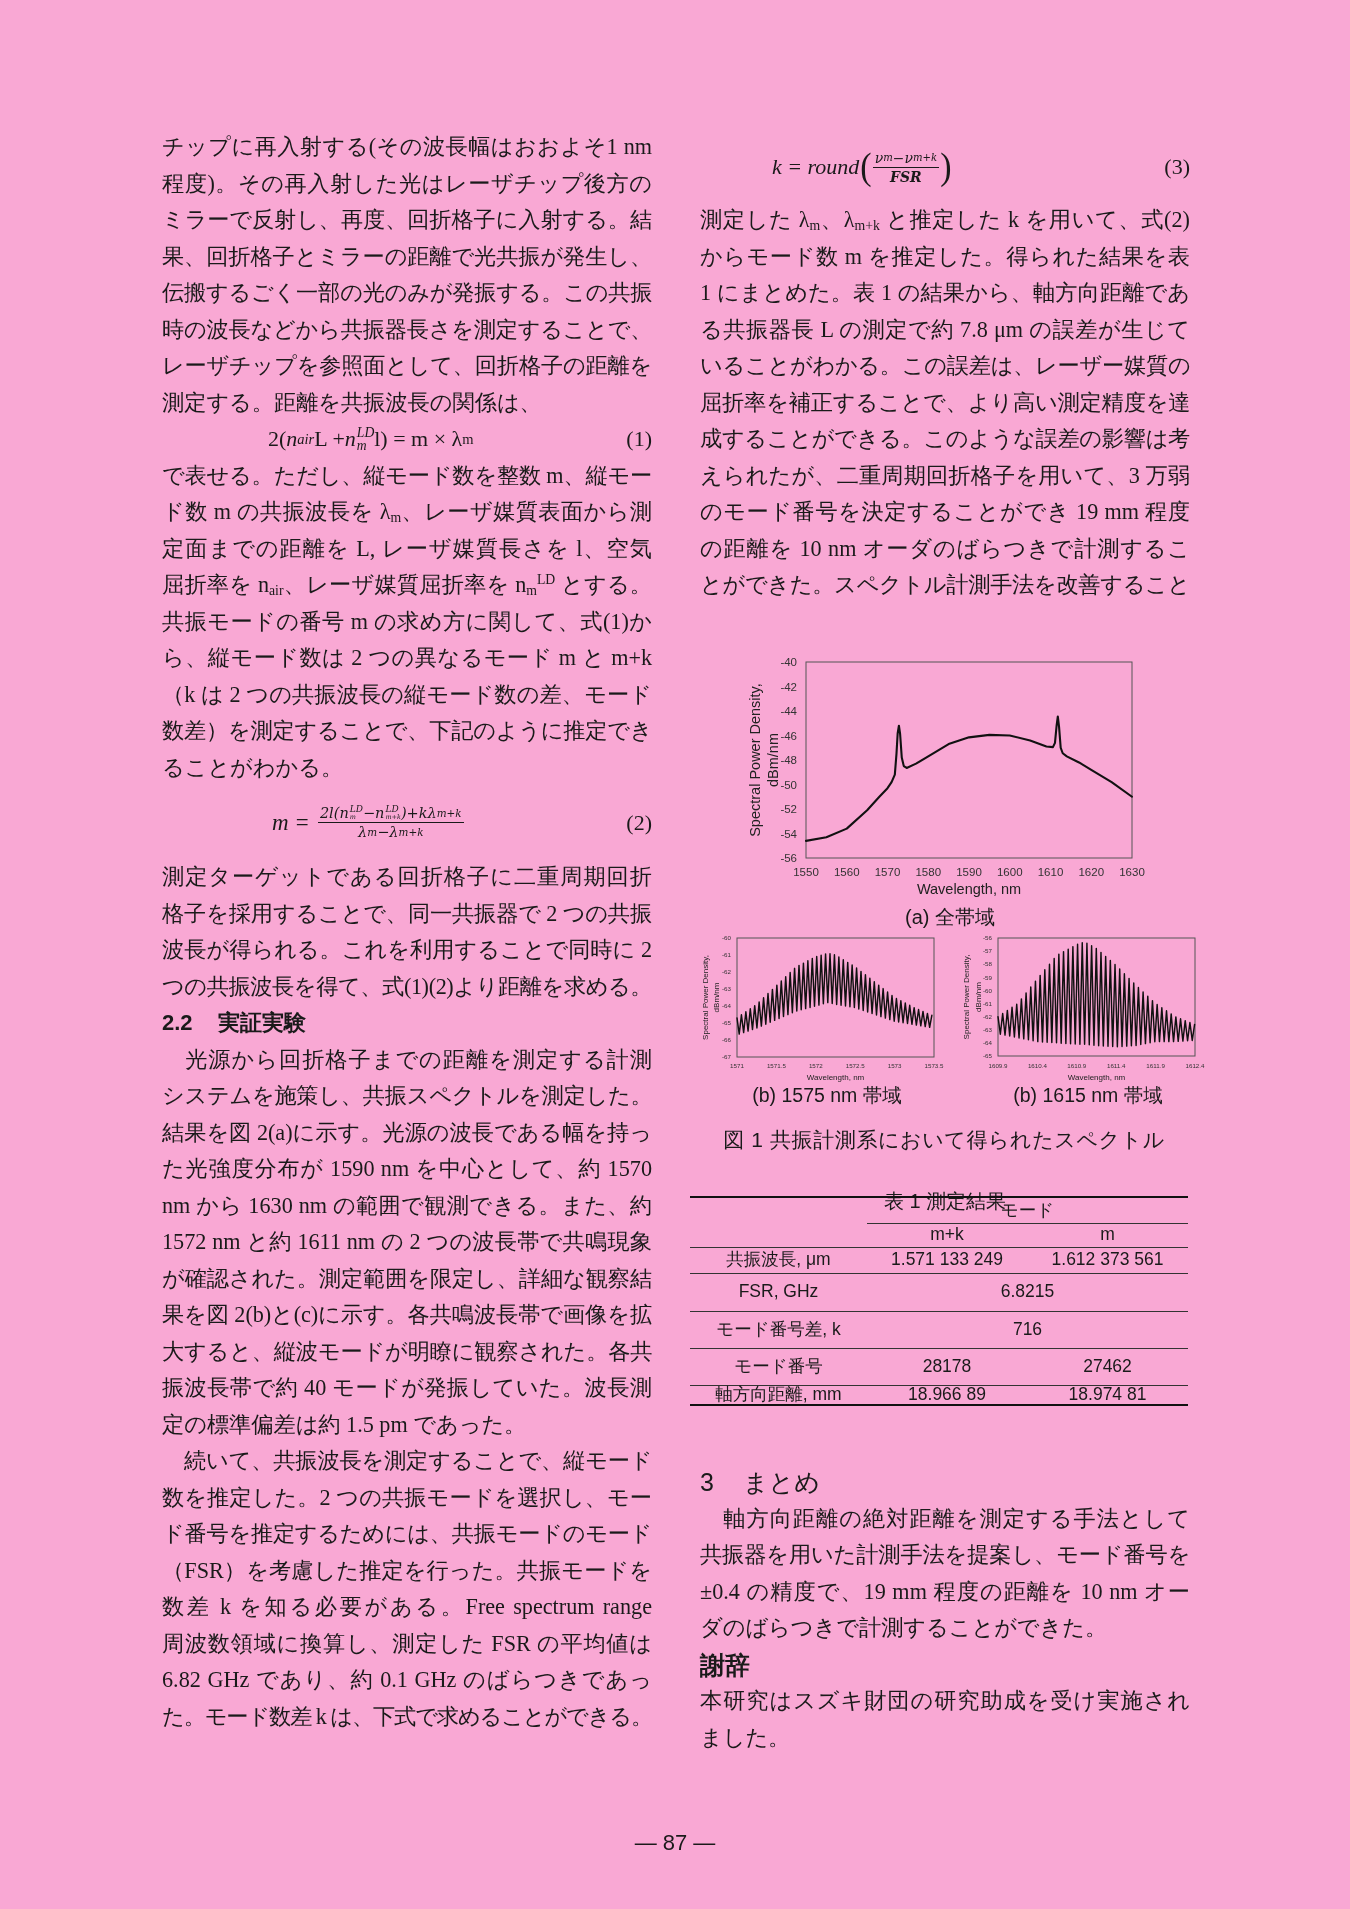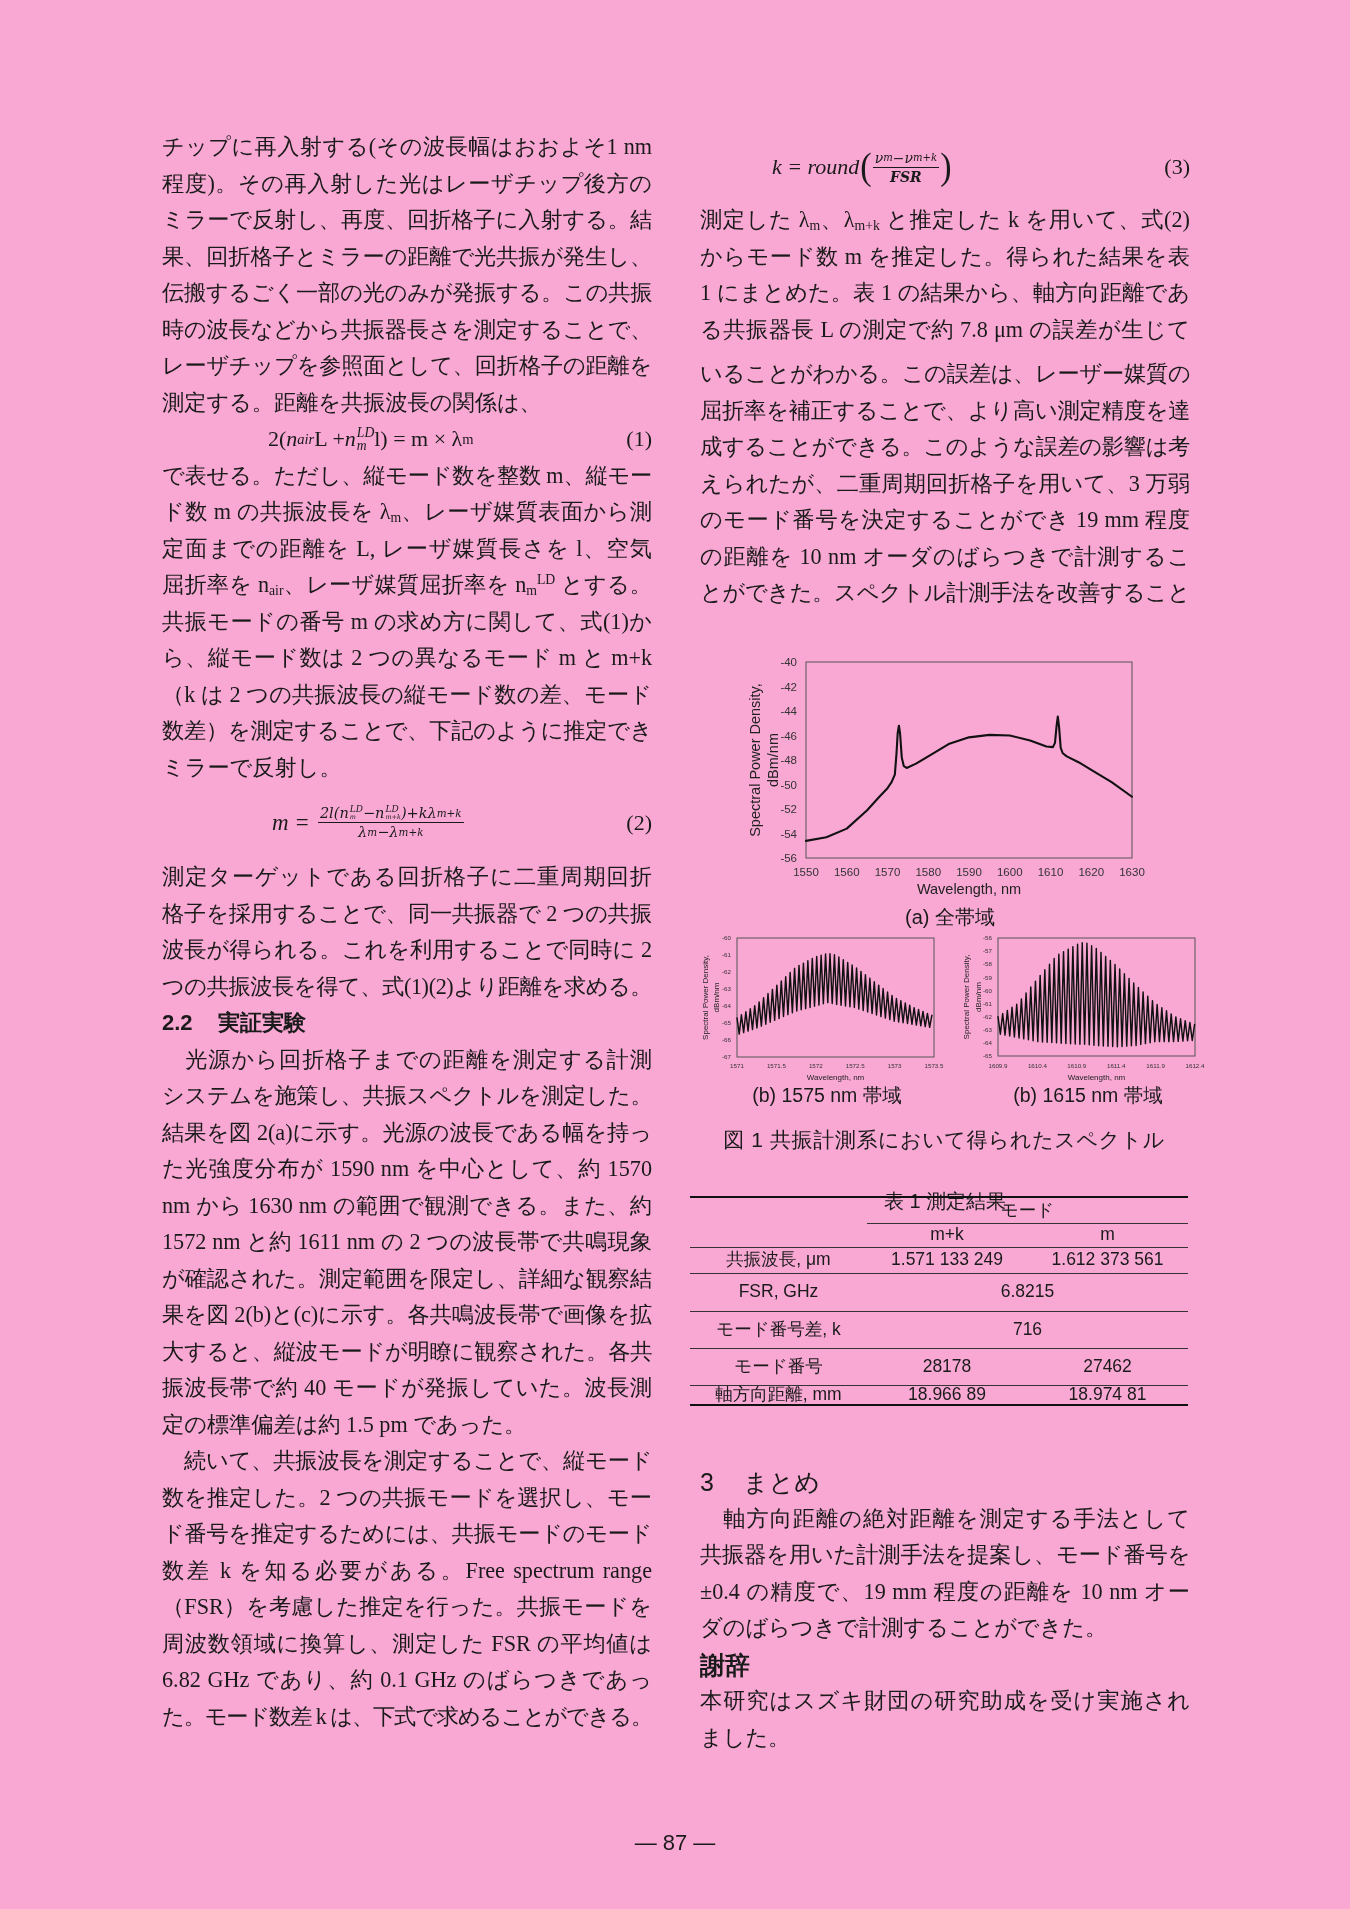--- a/index.html
+++ b/index.html
@@ -105,21 +105,21 @@
     </div>
 
     <div class="ln" style="letter-spacing: -0.173913px;">で表せる。ただし、縦モード数を整数 m、縦モー</div>
     <div class="ln"><span>ド数 m の共振波長を λ</span><sub>m</sub><span>、レーザ媒質表面から測</span></div>
     <div class="ln">定面までの距離を L, レーザ媒質長さを l、空気</div>
     <div class="ln"><span>屈折率を n</span><sub>air</sub><span>、レーザ媒質屈折率を n</span><sub>m</sub><sup>LD</sup><span> とする。</span></div>
     <div class="ln">共振モードの番号 m の求め方に関して、式(1)か</div>
     <div class="ln">ら、縦モード数は 2 つの異なるモード m と m+k</div>
     <div class="ln">（k は 2 つの共振波長の縦モード数の差、モード</div>
     <div class="ln" style="letter-spacing: -0.181818px;">数差）を測定することで、下記のように推定でき</div>
-    <div class="ln last">ミラーで反射し。</div>
+    <div class="ln last">ることがわかる。</div>
 
     <div class="eq tall eq2">
       <span class="eq-body" style="left:110px">
           <span class="lhs">m =</span>
           <span class="frac">
             <span class="num">
               <span>2l(n</span>
               <span class="ss">
                 <sup>LD</sup>
                 <sub>m</sub>
@@ -158,22 +158,22 @@
     <div class="ln">1572 nm と約 1611 nm の 2 つの波長帯で共鳴現象</div>
     <div class="ln" style="letter-spacing: -0.0909091px;">が確認された。測定範囲を限定し、詳細な観察結</div>
     <div class="ln" style="letter-spacing: -0.0740741px;">果を図 2(b)と(c)に示す。各共鳴波長帯で画像を拡</div>
     <div class="ln" style="letter-spacing: -0.136364px;">大すると、縦波モードが明瞭に観察された。各共</div>
     <div class="ln">振波長帯で約 40 モードが発振していた。波長測</div>
     <div class="ln last">定の標準偏差は約 1.5 pm であった。</div>
 
     <div class="ln" style="letter-spacing: -0.136364px;">　続いて、共振波長を測定することで、縦モード</div>
     <div class="ln">数を推定した。2 つの共振モードを選択し、モー</div>
     <div class="ln" style="letter-spacing: -0.217391px;">ド番号を推定するため​には、共振モードのモード</div>
+    <div class="ln">（FSR）を考慮した推定を行った。共振モードを</div>
     <div class="ln">数差 k を知る必要がある。Free spectrum range</div>
-    <div class="ln">（FSR）を考慮した推定を行った。共振モードを</div>
     <div class="ln">周波数領域に換算し、測定した FSR の平均値は</div>
     <div class="ln">6.82 GHz であり、約 0.1 GHz のばらつきであっ</div>
     <div class="ln" style="letter-spacing: -1.08px;">た。モード数差 k は、下式で求めることができる。</div>
   </div>
 
   <div id="eq3">
     <span class="eq-body">
         <i>k = round</i>
         <span class="bigp">(</span>
         <span class="frac">
@@ -190,21 +190,21 @@
         <span class="bigp">)</span>
       </span>
     <span class="eq-num">(3)</span>
   </div>
 
   <div id="right-top" class="col">
     <div class="ln"><span>測定した λ</span><sub>m</sub><span>、λ</span><sub>m+k</sub><span> と推定した k を用いて、式(2)</span></div>
     <div class="ln">からモード数 m を推定した。得られた結果を表</div>
     <div class="ln">1 にまとめた。表 1 の結果から、軸方向距離であ</div>
     <div class="ln">る共振器長 L の測定で約 7.8 μm の誤差が生じて</div>
-    <div class="ln" style="letter-spacing: -0.227273px; margin-top: 8px;">いることがわかる。この誤差は、レーザー媒質の</div>
+    <div class="ln" style="letter-spacing: -0.227273px;">いることがわかる。この誤差は、レーザー媒質の</div>
     <div class="ln" style="letter-spacing: -0.136364px;">屈折率を補正することで、より高い測定精度を達</div>
     <div class="ln" style="letter-spacing: -0.272727px;">成することができる。このような誤差の影響は考</div>
     <div class="ln">えられたが、二重周期回折格子を用いて、3 万弱</div>
     <div class="ln">のモード番号を決定することができ 19 mm 程度</div>
     <div class="ln">の距離を 10 nm オーダのばらつきで計測するこ</div>
     <div class="ln" style="letter-spacing: -0.272727px;">とができた。スペクトル計測手法を改善すること</div>
   </div>
 
   <svg id="fig" width="1350" height="1909" viewBox="0 0 1350 1909">
     <g>

